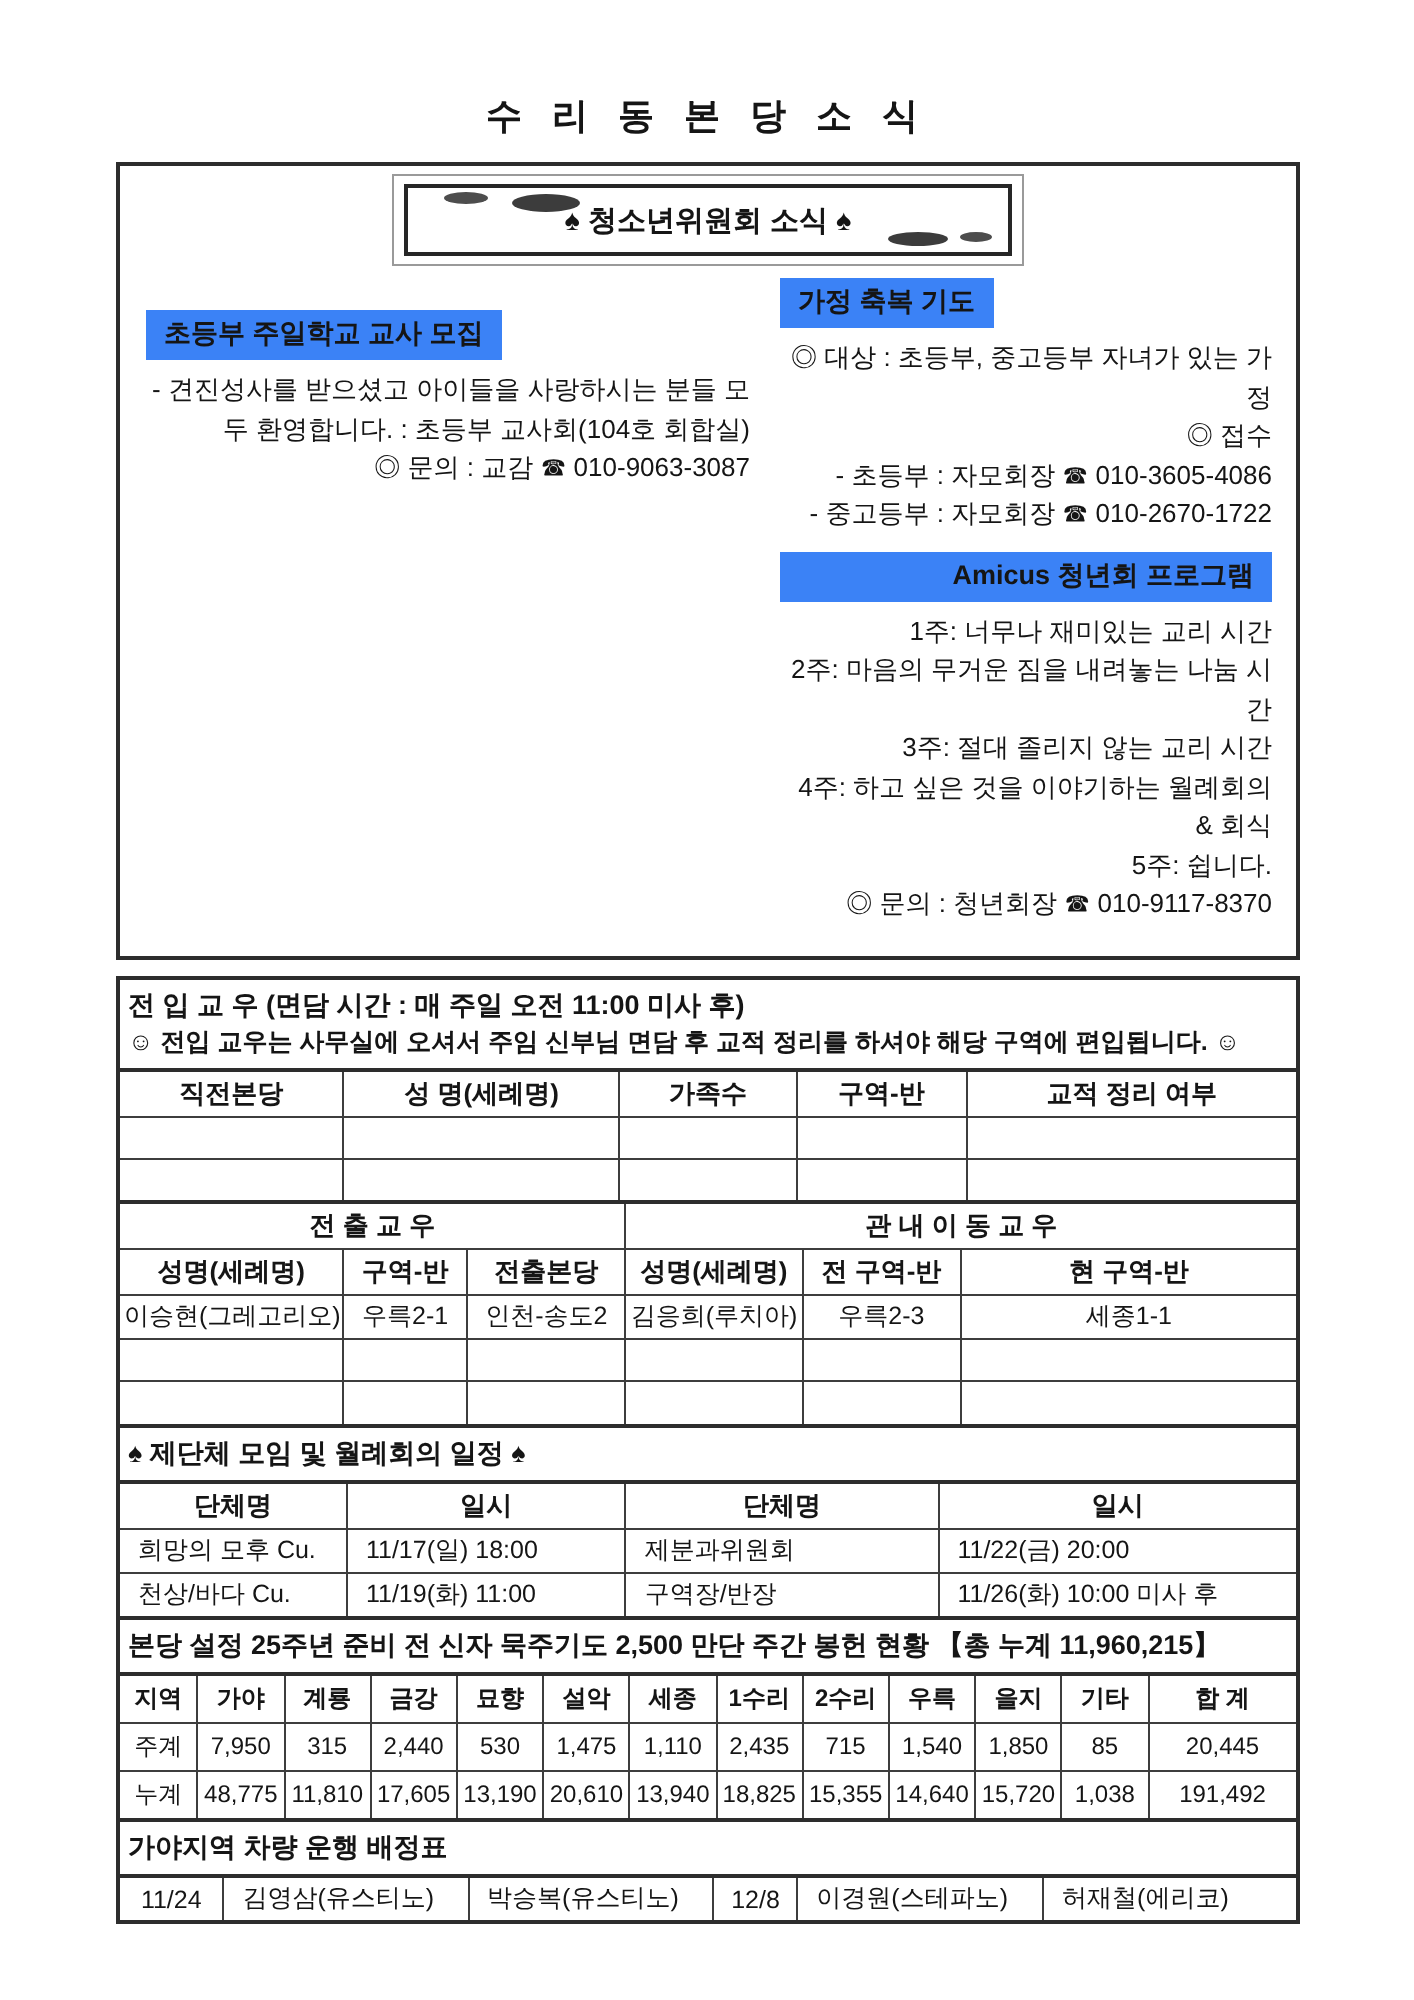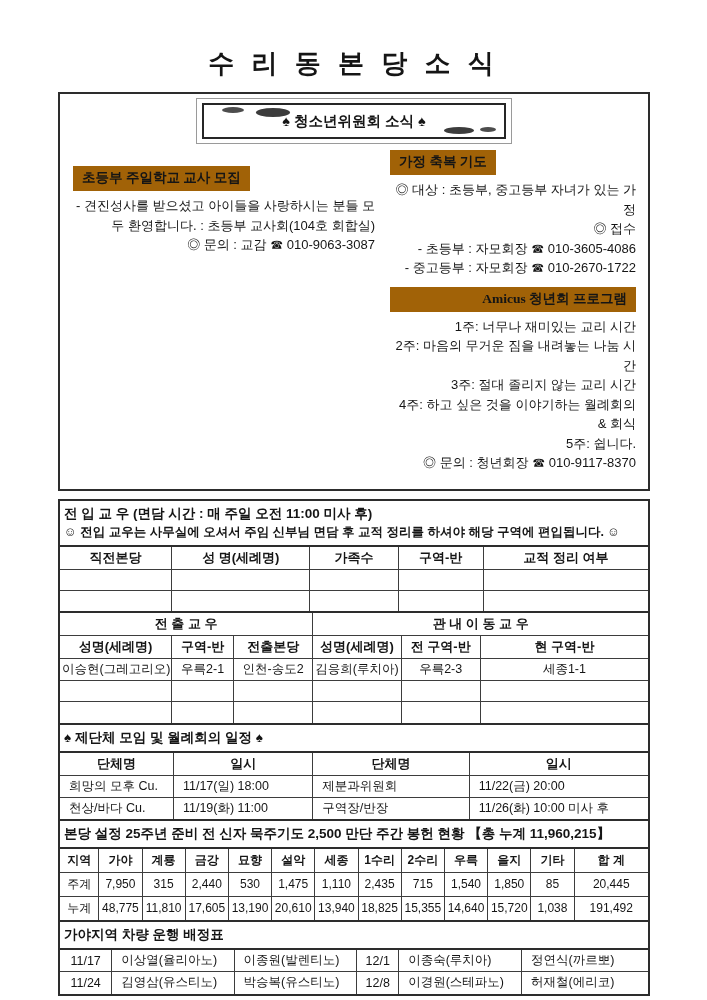--- a/index.html
+++ b/index.html
@@ -7,21 +7,21 @@
   body {
     width:707px; height:1000px;
     font-family:"Liberation Sans", sans-serif;
     color:#151515;
   }
   .sheet { position:relative; width:707px; height:1000px; overflow:hidden; }
 
   .doc-title {
     margin:0; padding-top:46px;
     text-align:center;
-    font-size:26px; font-weight:bold; letter-spacing:5px;
+    font-size:18px; font-weight:bold; letter-spacing:5px;
   }
 
   
   .box1 {
     margin:11px 57px 0 58px;
     border:2px solid #2d2d2d;
     padding-bottom:16px;
   }
   .banner {
     position:relative;
@@ -41,25 +41,24 @@
   .blob1 { width:22px; height:6px; top:2px; left:18px; }
   .blob2 { width:34px; height:9px; top:3px; left:52px; background:#3c3c3c; }
   .blob3 { width:30px; height:7px; bottom:3px; right:30px; background:#3c3c3c; }
   .blob4 { width:16px; height:5px; bottom:5px; right:8px; }
 
   .cols { display:flex; padding:6px 12px 0 13px; gap:15px; }
   .col-left  { width:302px; margin-top:16px; }
   .col-right { flex:1; }
   .sec-head {
     display:inline-block;
-    background:#a16207;
+    background:#3b82f6;
     font-weight:bold; font-size:13.5px;
     padding:3px 9px 4px;
     margin:0 0 5px 0;
-    font-family:Liberation Serif, serif;
   }
   .sec-head.wide { display:block; margin-top:9px; padding-left:10px;text-align:right; }
   .txt { font-size:13px; line-height:1.5; }
   .txt div { margin:0;text-align:right; }
 
   
   .box2 { margin:8px 57px 0 58px; border:2px solid #2d2d2d; }
   .box2 > * + * { border-top:2px solid #2d2d2d; }
 
   .tbl-title {
@@ -323,28 +322,20 @@
       <colgroup>
         <col style="width:8.8%">
           <col style="width:20.8%">
           <col style="width:20.9%">
           <col style="width:7.1%">
           <col style="width:20.9%">
           <col style="width:21.5%">
       </colgroup>
       <tbody>
       <tr>
-        <td>11/17</td>
-        <td class="al">이상열(율리아노)</td>
-        <td class="al">이종원(발렌티노)</td>
-        <td>12/1</td>
-        <td class="al">이종숙(루치아)</td>
-        <td class="al">정연식(까르뽀)</td>
-      </tr>
-      <tr>
         <td>11/24</td>
         <td class="al">김영삼(유스티노)</td>
         <td class="al">박승복(유스티노)</td>
         <td>12/8</td>
         <td class="al">이경원(스테파노)</td>
         <td class="al">허재철(에리코)</td>
       </tr>
     </tbody>
       </table>
 

